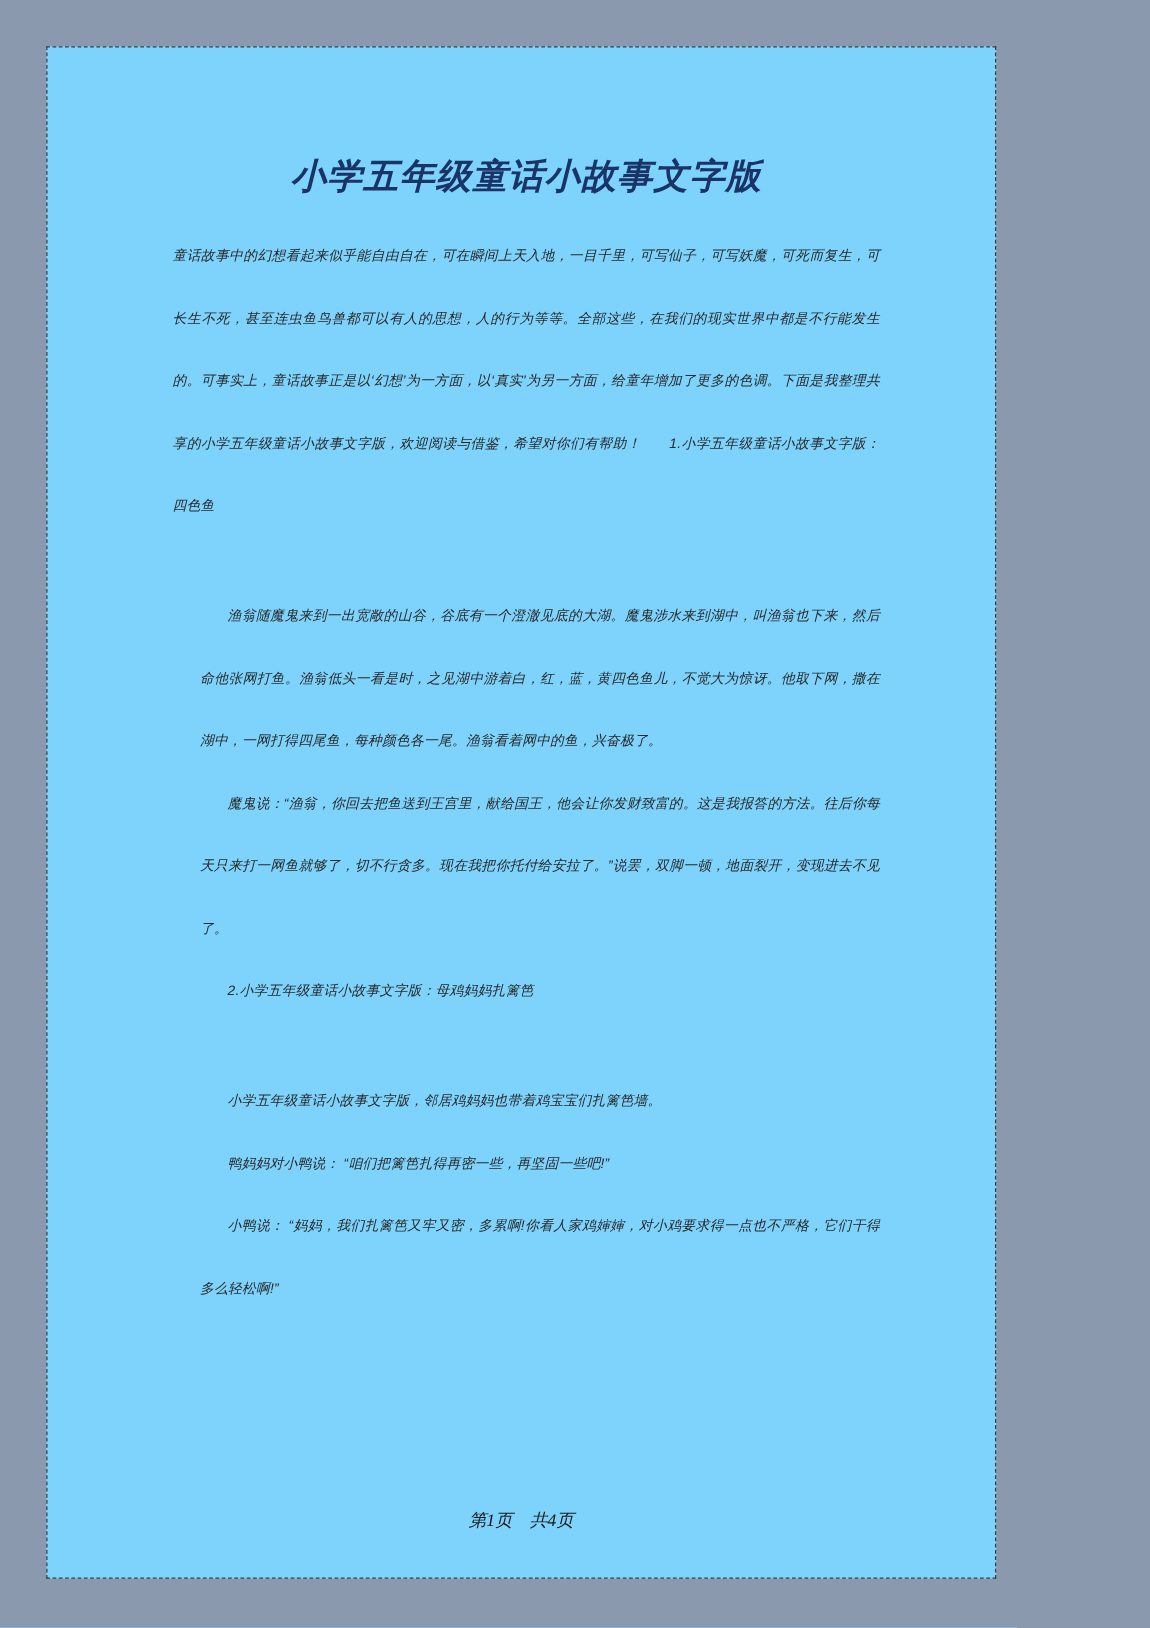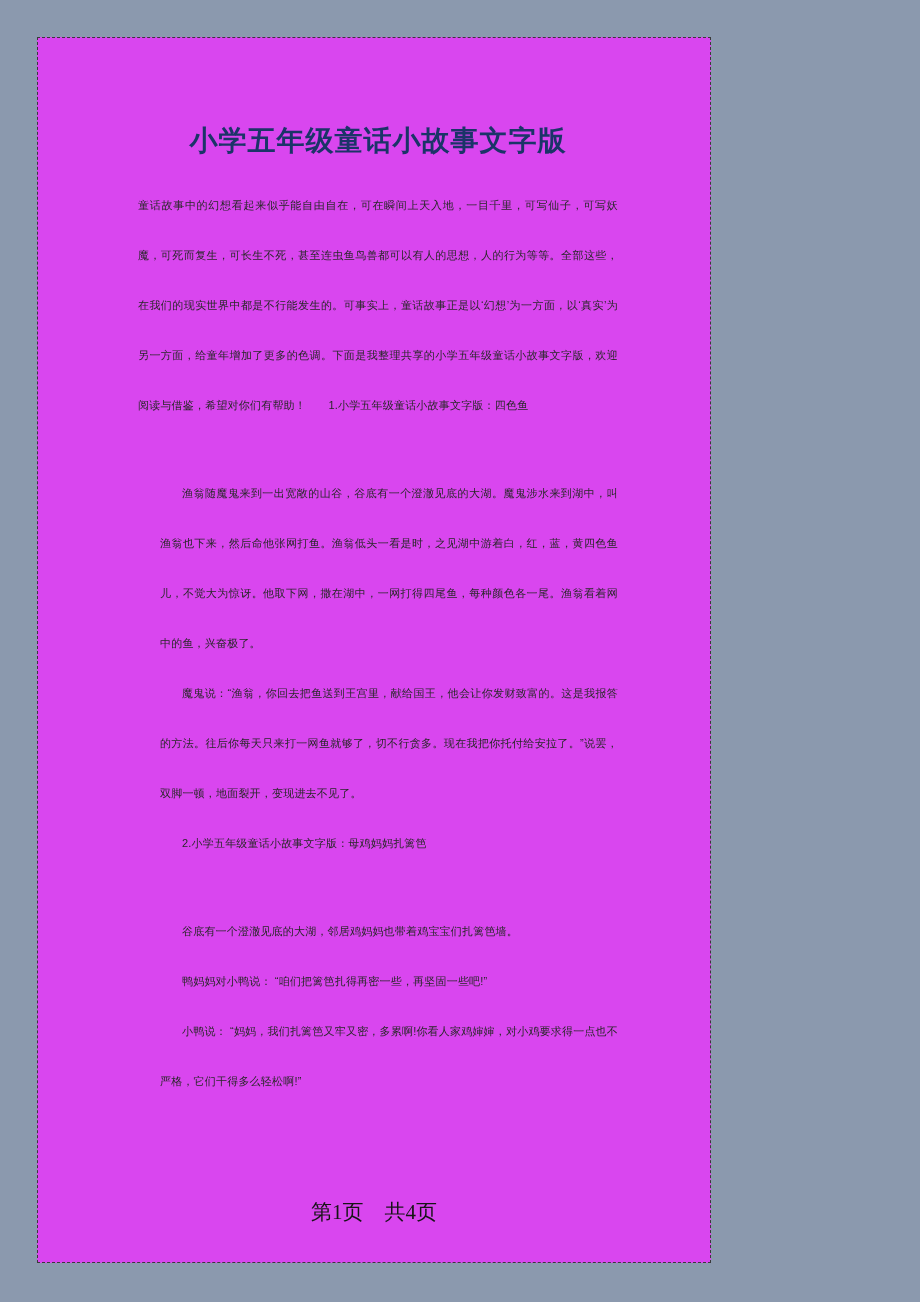--- a/index.html
+++ b/index.html
@@ -7,24 +7,25 @@
   body {
     background: #8b99ae;
     font-family: "Liberation Sans", "DejaVu Sans", sans-serif;
     position: relative;
     overflow: hidden;
   }
   .paper {
     position: absolute;
     left: 37px;
     top: 37px;
-    width: 674px;
+    width: 760px;
     height: 1226px;
-    background: #d946ef;
+    background: #7dd3fc;
     border: 1px dashed #3a3a3a;
+    font-style: italic;
   }
   .content {
     padding: 84px 92px 0 100px;
   }
   .doc-title {
     text-align: center;
     font-size: 28px;
     font-weight: bold;
     letter-spacing: 1px;
     color: #1b3468;
@@ -40,34 +41,34 @@
   }
   .para.indent { text-indent: 2em; margin-left: 22px; }
   .para.gap { margin-top: 38px; }
   .footer {
     position: absolute;
     left: 0;
     right: 0;
     bottom: 36px;
     text-align: center;
     font-family: "Liberation Serif", "DejaVu Serif", serif;
-    font-size: 21px;
+    font-size: 14px;
     color: #151515;
   }
 </style>
 </head>
 <body>
 
 <div class="paper">
   <div class="content">
     <h1 class="doc-title">小学五年级童话小故事文字版</h1>
     <div>
         <p class="para">童话故事中的幻想看起来似乎能自由自在，可在瞬间上天入地，一目千里，可写仙子，可写妖魔，可死而复生，可长生不死，甚至连虫鱼鸟兽都可以有人的思想，人的行为等等。全部这些，在我们的现实世界中都是不行能发生的。可事实上，童话故事正是以‘幻想’为一方面，以‘真实’为另一方面，给童年增加了更多的色调。下面是我整理共享的小学五年级童话小故事文字版，欢迎阅读与借鉴，希望对你们有帮助！　　1.小学五年级童话小故事文字版：四色鱼</p>
         <p class="para indent gap">渔翁随魔鬼来到一出宽敞的山谷，谷底有一个澄澈见底的大湖。魔鬼涉水来到湖中，叫渔翁也下来，然后命他张网打鱼。渔翁低头一看是时，之见湖中游着白，红，蓝，黄四色鱼儿，不觉大为惊讶。他取下网，撒在湖中，一网打得四尾鱼，每种颜色各一尾。渔翁看着网中的鱼，兴奋极了。</p>
         <p class="para indent">魔鬼说：“渔翁，你回去把鱼送到王宫里，献给国王，他会让你发财致富的。这是我报答的方法。往后你每天只来打一网鱼就够了，切不行贪多。现在我把你托付给安拉了。”说罢，双脚一顿，地面裂开，变现进去不见了。</p>
         <p class="para indent">2.小学五年级童话小故事文字版：母鸡妈妈扎篱笆</p>
-        <p class="para indent gap">谷底有一个澄澈见底的大湖，邻居鸡妈妈也带着鸡宝宝们扎篱笆墙。</p>
+        <p class="para indent gap">小学五年级童话小故事文字版，邻居鸡妈妈也带着鸡宝宝们扎篱笆墙。</p>
         <p class="para indent">鸭妈妈对小鸭说： “咱们把篱笆扎得再密一些，再坚固一些吧!”</p>
         <p class="para indent">小鸭说： “妈妈，我们扎篱笆又牢又密，多累啊!你看人家鸡婶婶，对小鸡要求得一点也不严格，它们干得多么轻松啊!”</p>
       </div>
   </div>
   <div class="footer">第1页　共4页</div>
 </div>
 
 </body></html>

